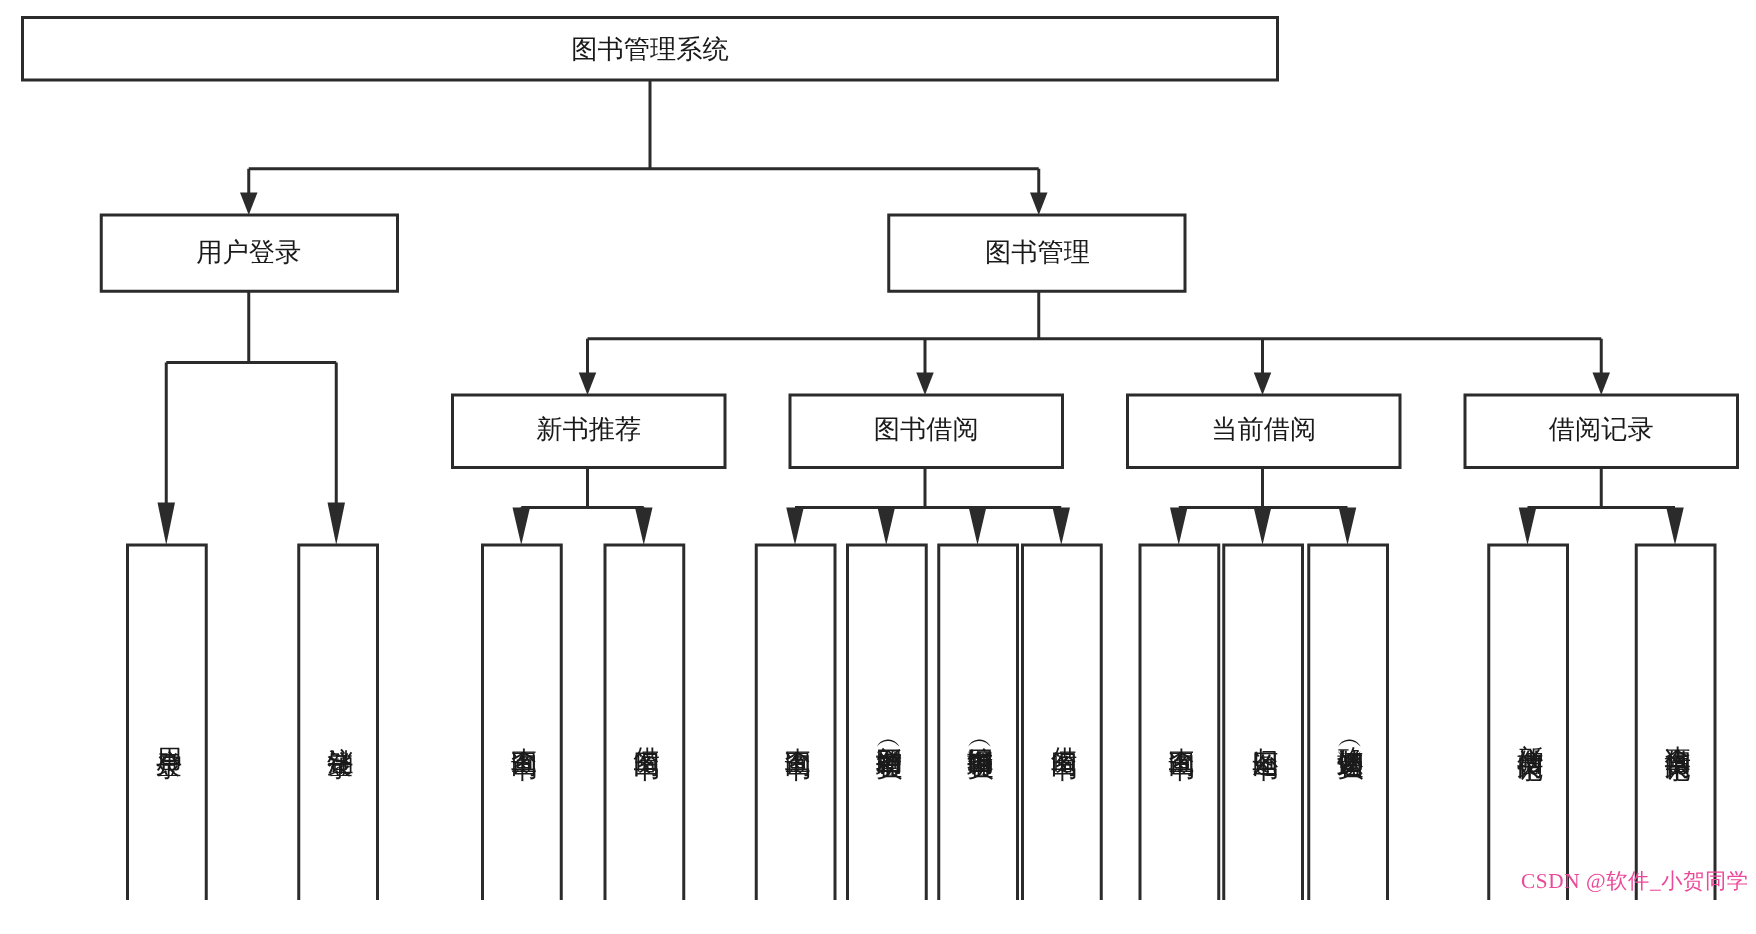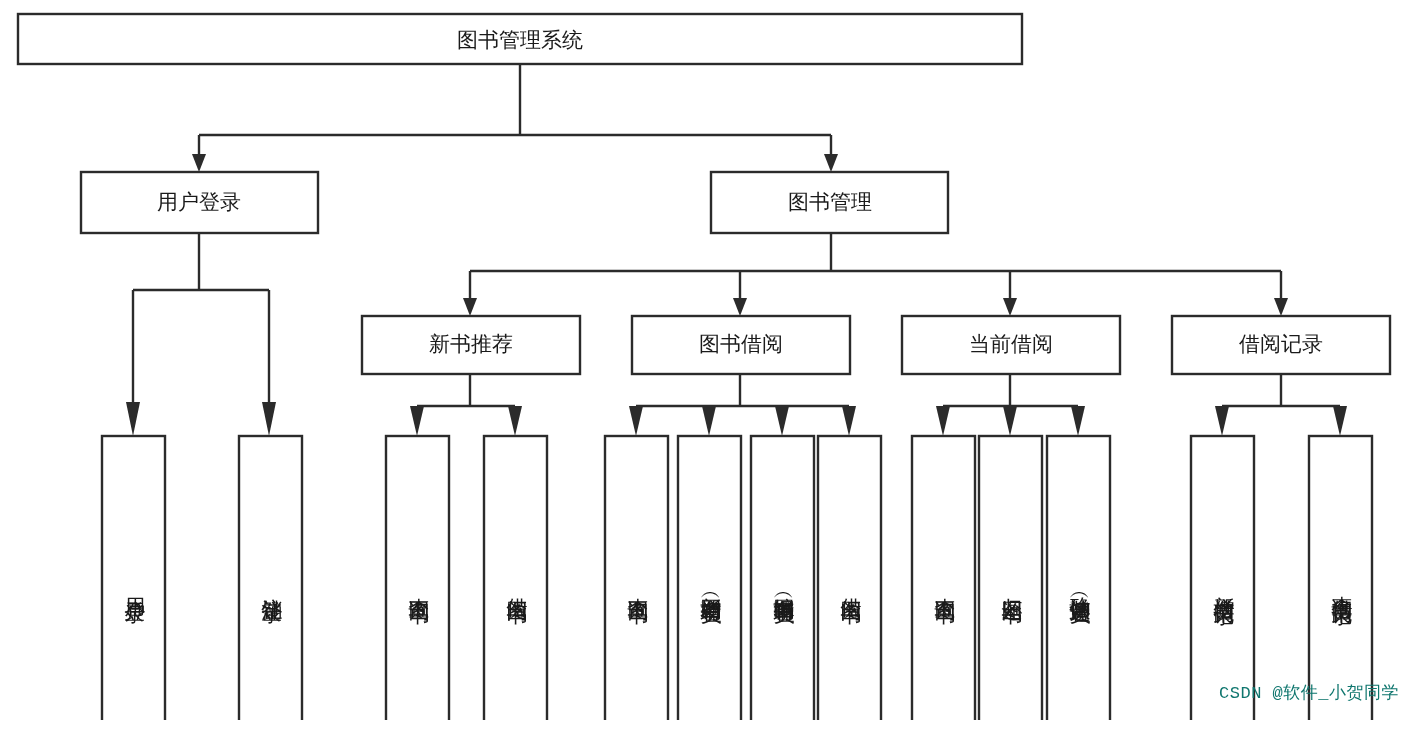--- a/index.html
+++ b/index.html
@@ -45,24 +45,24 @@
     font-size: 21px;
     text-anchor: middle;
     dominant-baseline: middle;
   }
   .node-label.vertical-label {
     font-size: 21px;
   }
   .watermark {
     position: absolute;
     right: 6px;
-    bottom: 16px;
-    font-family: Liberation Mono, monospace;
+    bottom: 4px;
+    font-family: Liberation Serif, serif;
     font-size: 17px;
-    color: #0f766e;
+    color: #ec4899;
     white-space: nowrap;
     letter-spacing: 0.5px;
     pointer-events: none;
   }
 </style>
 </head>
 <body>
 
 <div id="diagram-root">
 

